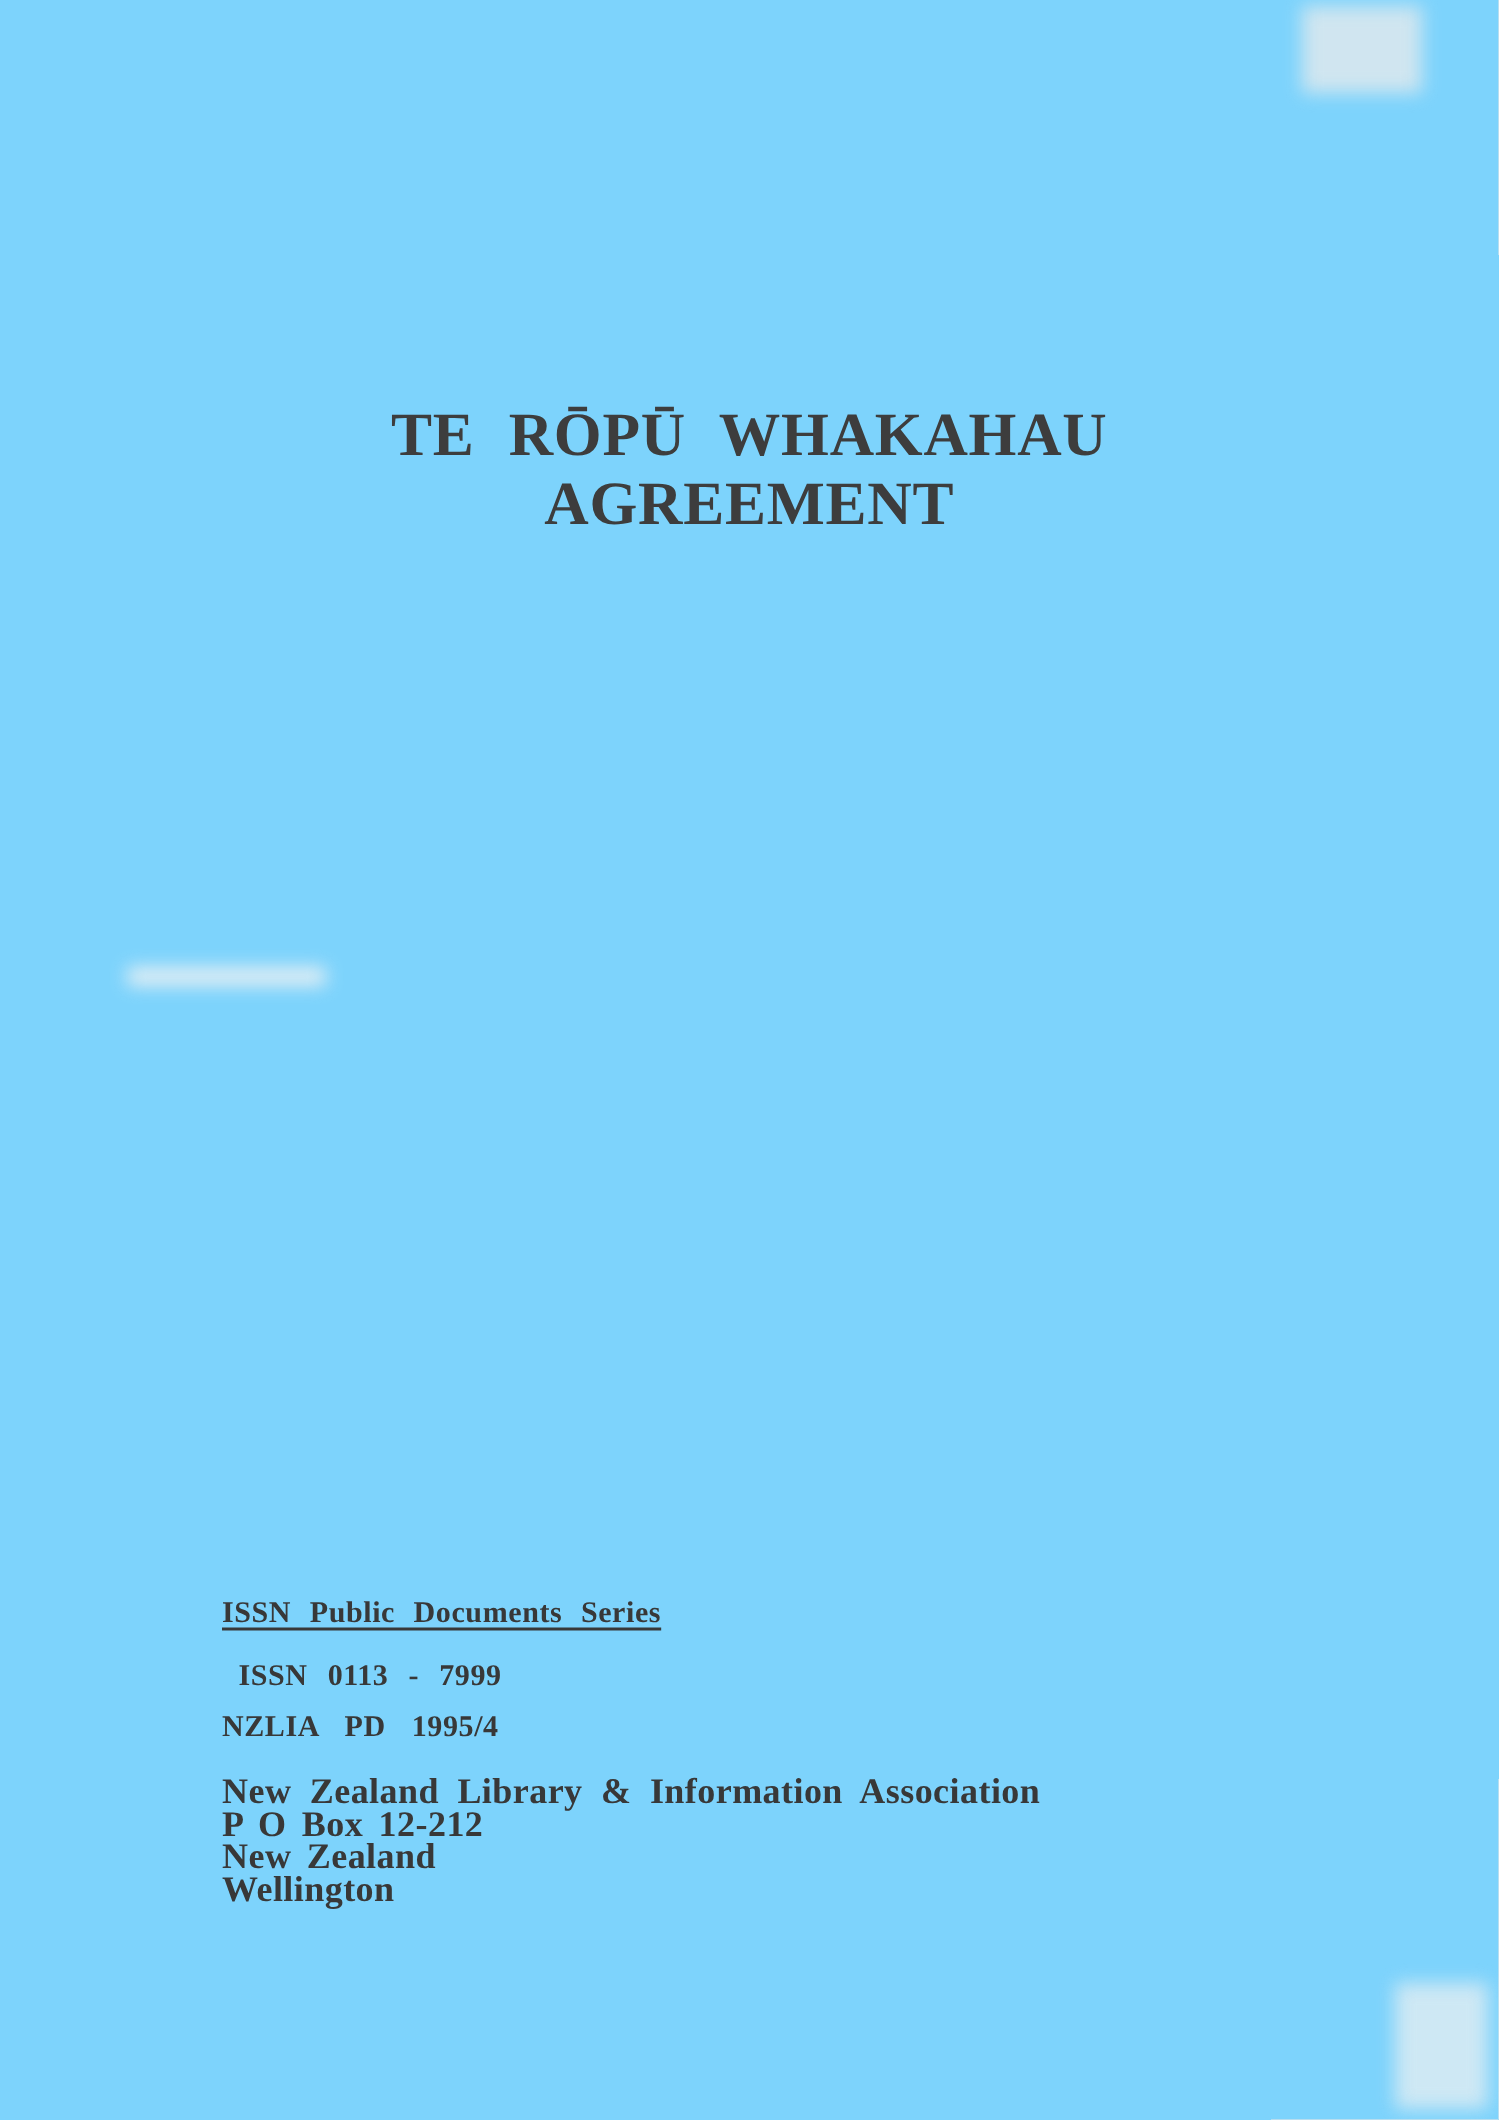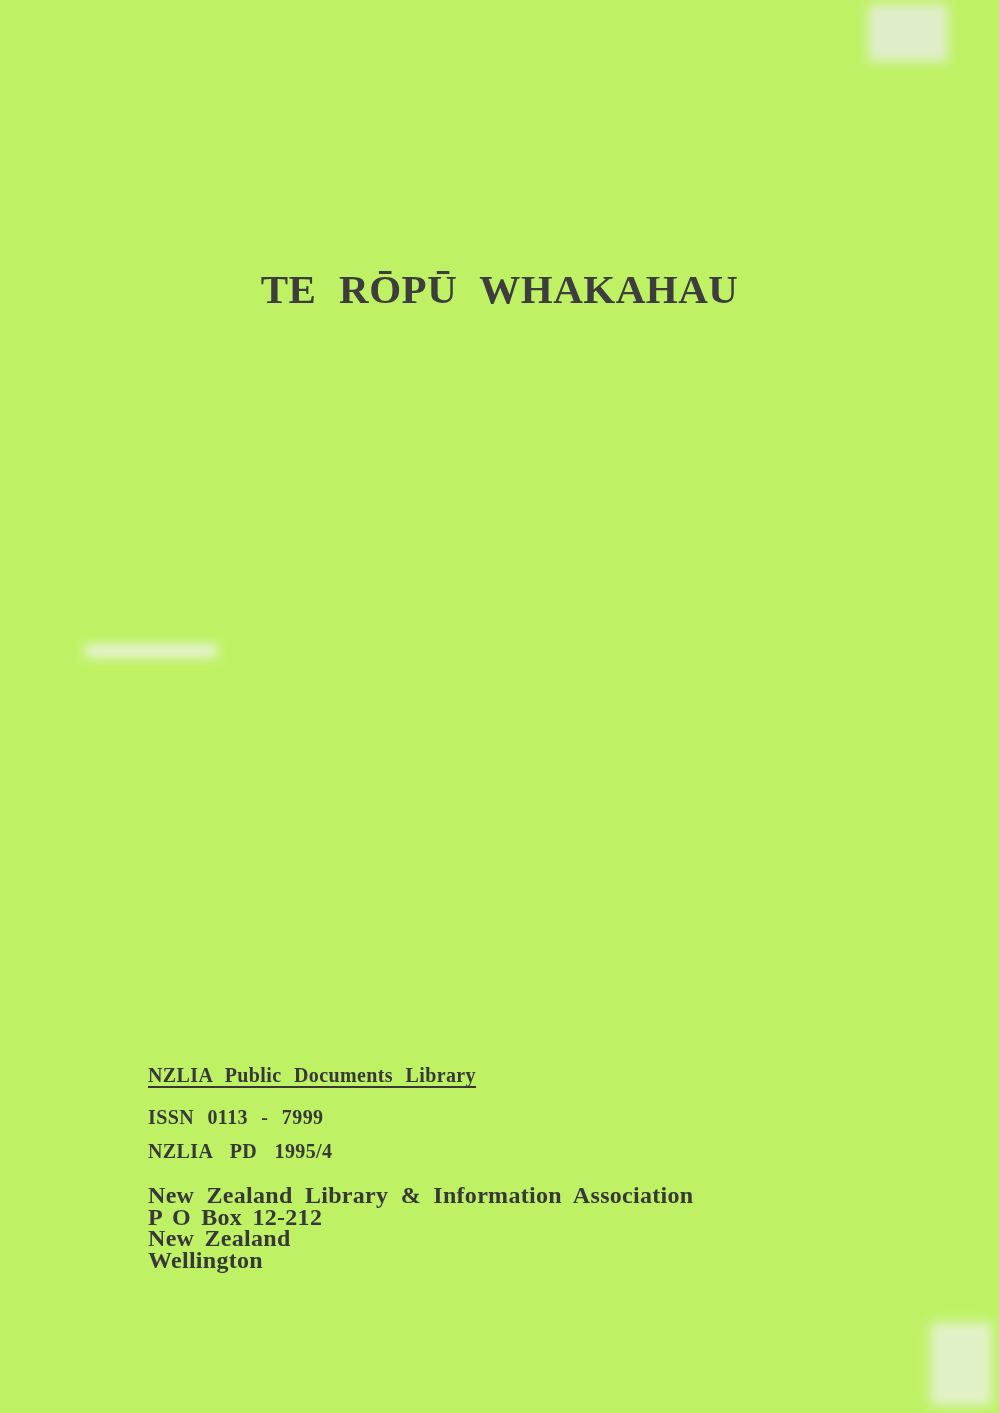--- a/index.html
+++ b/index.html
@@ -5,21 +5,21 @@
   html, body {
     margin: 0;
     padding: 0;
     background: #e8e8e8;
   }
   .page {
     position: relative;
     width: 999px;
     height: 1413px;
     margin: 0 auto;
-    background: #bef264;
+    background: #7dd3fc;
     overflow: hidden;
     font-family: "Liberation Serif", "DejaVu Serif", serif;
     color: #3a3a3a;
   }
   
   .artifact {
     position: absolute;
     pointer-events: none;
     filter: blur(6px);
   }
@@ -67,21 +67,21 @@
     text-decoration: underline;
     text-decoration-thickness: 2px;
     text-underline-offset: 4px;
     word-spacing: 7px;
     letter-spacing: 0.4px;
     margin: 0 0 0 0;
   }
   .issn-line {
     position: absolute;
     top: 42px;
-    left: 0;
+    left: 11px;
     word-spacing: 8px;
     letter-spacing: 0.4px;
     white-space: nowrap;
   }
   .doc-number-line {
     position: absolute;
     top: 76px;
     left: 0;
     word-spacing: 12px;
     letter-spacing: 0.4px;
@@ -107,24 +107,25 @@
 <body>
 
 <div class="page">
 
   <div class="artifact artifact-top-right"></div>
   <div class="artifact artifact-bottom-right"></div>
   <div class="artifact artifact-left-dash"></div>
 
   <div class="title-block">
     <div>TE RŌPŪ WHAKAHAU</div>
+    <div>AGREEMENT</div>
   </div>
 
   <div class="pub-info">
-    <div class="series-heading">NZLIA Public Documents Library</div>
+    <div class="series-heading">ISSN Public Documents Series</div>
     <div class="issn-line">ISSN 0113 - 7999</div>
     <div class="doc-number-line">NZLIA PD 1995/4</div>
 
     <div class="address-block">
       <div class="org-line">New Zealand Library &amp; Information Association</div>
       <div class="line">P O Box 12-212</div>
       <div class="line">New Zealand</div>
       <div class="line">Wellington</div>
     </div>
   </div>

